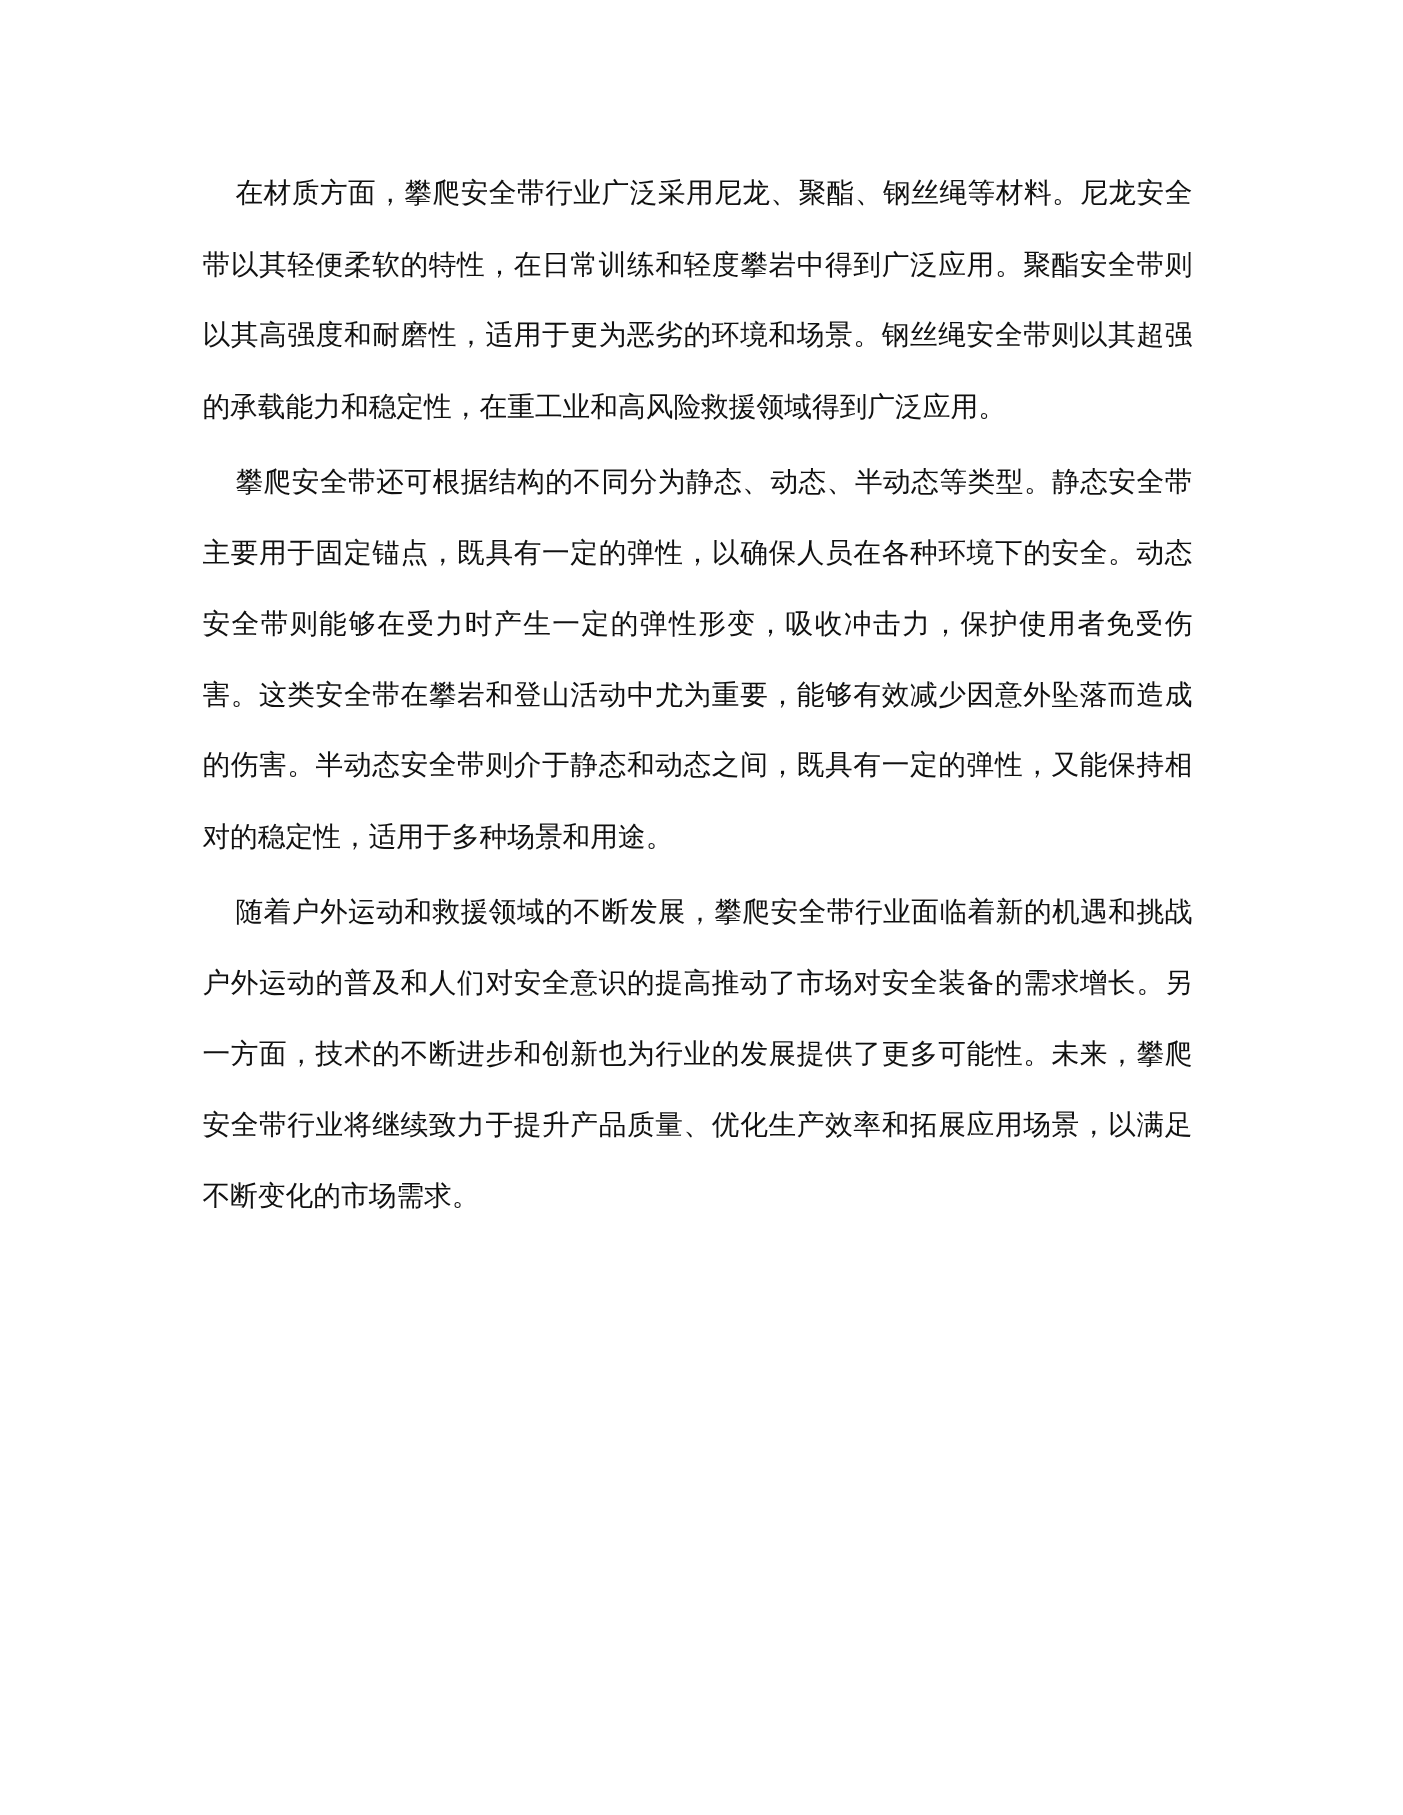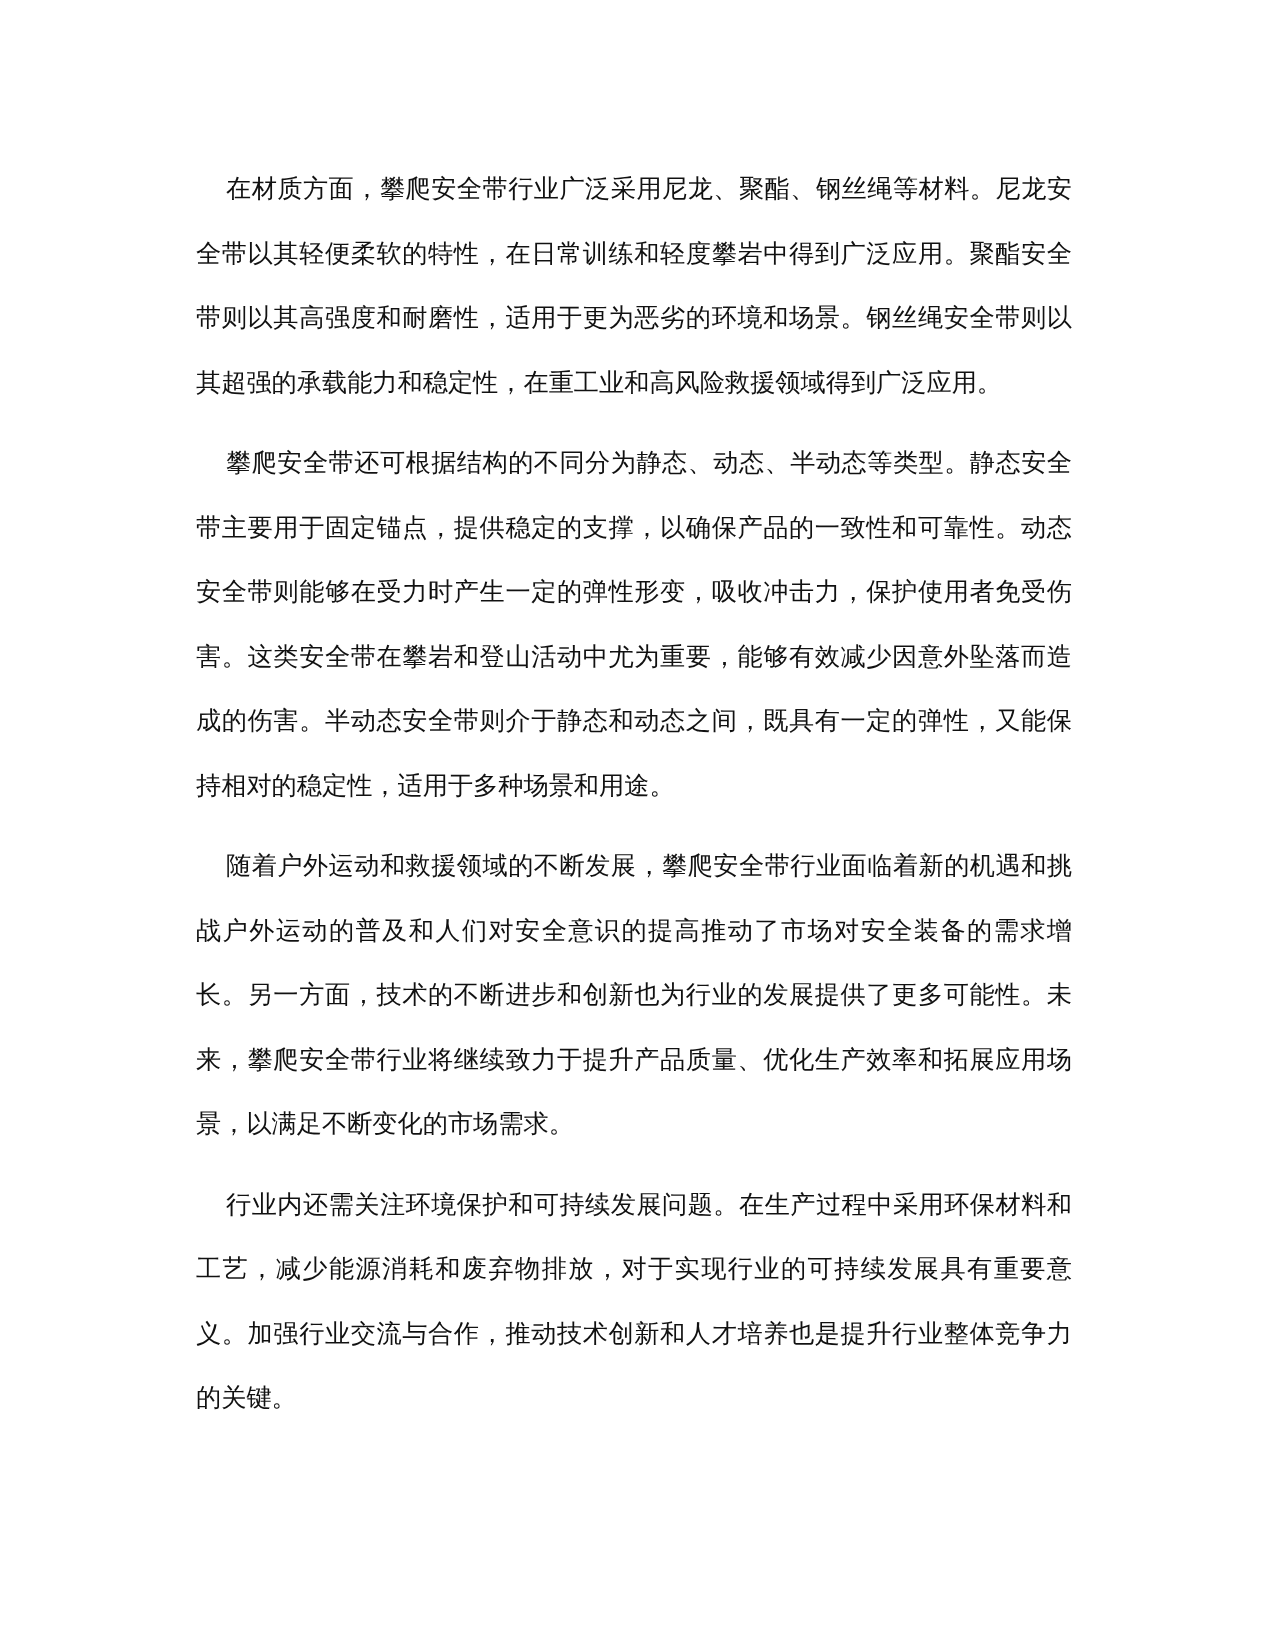--- a/index.html
+++ b/index.html
@@ -23,30 +23,29 @@
     left: 180px;
     top: 140px;
     width: 908px;
     color: var(--fg, #111111);
     font-family: "Liberation Sans", sans-serif;
     font-size: 25.2px;
     line-height: 64.5px;
     font-weight: 500;
   }
   .text-column p {
-    margin: 16px;
+    margin: 4px;
     padding: 0;
     text-indent: 30px;
     text-align: justify;
     word-break: break-all;
   }
 </style>
 </head>
 <body>
 
 <div class="page">
   <div class="text-column">
     <p>在材质方面，攀爬安全带行业广泛采用尼龙、聚酯、钢丝绳等材料。尼龙安全带以其轻便柔软的特性，在日常训练和轻度攀岩中得到广泛应用。聚酯安全带则以其高强度和耐磨性，适用于更为恶劣的环境和场景。钢丝绳安全带则以其超强的承载能力和稳定性，在重工业和高风险救援领域得到广泛应用。</p>
-    <p>攀爬安全带还可根据结构的不同分为静态、动态、半动态等类型。静态安全带主要用于固定锚点，提供稳定的支撑，以确保产品的一致性和可靠性。动态安全带则能够在受力时产生一定的弹性形变，吸收冲击力，保护使用者免受伤害。这类安全带在攀岩和登山活动中尤为重要，能够有效减少因意外坠落而造成的伤害。半动态安全带则介于静态和动态之间，既具有一定的弹性，又能保持相对的稳定性，适用于多种场景和用途。</p>
+    <p>攀爬安全带还可根据结构的不同分为静态、动态、半动态等类型。静态安全带主要用于固定锚点，既具有一定的弹性，以确保人员在各种环境下的安全。动态安全带则能够在受力时产生一定的弹性形变，吸收冲击力，保护使用者免受伤害。这类安全带在攀岩和登山活动中尤为重要，能够有效减少因意外坠落而造成的伤害。半动态安全带则介于静态和动态之间，既具有一定的弹性，又能保持相对的稳定性，适用于多种场景和用途。</p>
     <p>随着户外运动和救援领域的不断发展，攀爬安全带行业面临着新的机遇和挑战户外运动的普及和人们对安全意识的提高推动了市场对安全装备的需求增长。另一方面，技术的不断进步和创新也为行业的发展提供了更多可能性。未来，攀爬安全带行业将继续致力于提升产品质量、优化生产效率和拓展应用场景，以满足不断变化的市场需求。</p>
-    <p>行业内还需关注环境保护和可持续发展问题。在生产过程中采用环保材料和工艺，减少能源消耗和废弃物排放，对于实现行业的可持续发展具有重要意义。加强行业交流与合作，推动技术创新和人才培养也是提升行业整体竞争力的关键。</p>
   </div>
 </div>
 
 </body></html>

